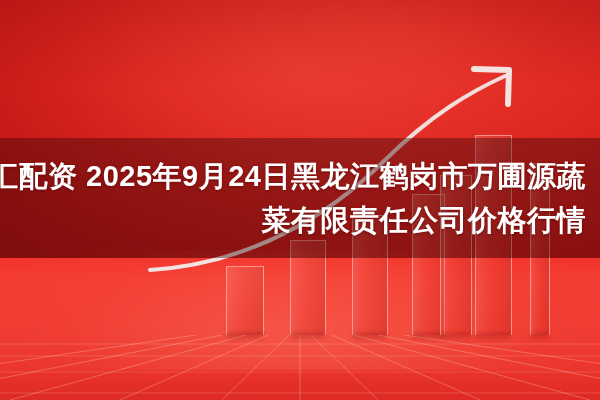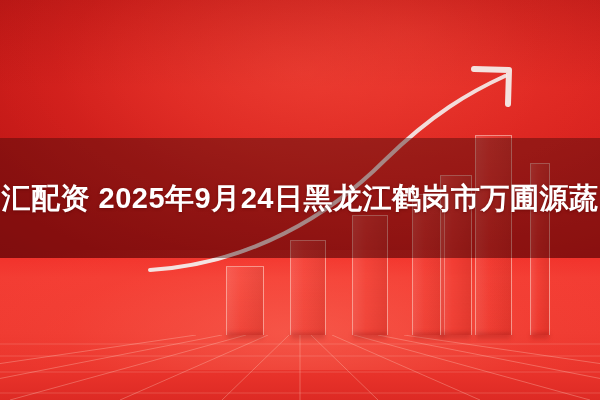--- a/index.html
+++ b/index.html
@@ -102,21 +102,21 @@
   }
 
   
   .headline {
     position: absolute;
     left: 0; right: 0;
     top: 138px;
     height: 120px;
     display: flex;
     flex-direction: column;
-    align-items: center;
+    align-items: flex-end;
     justify-content: center;
     gap: 4px;
     padding: 0 14px;
     box-sizing: border-box;
     z-index: 6;
   }
   .headline .line {
     color: #ffffff;
     font-size: 29px;
     line-height: 40px;
@@ -197,15 +197,16 @@
       <path d="M150 270 C 250 264, 330 215, 385 160 C 432 114, 470 92, 505 76" fill="none" stroke="#f4ece9" stroke-width="4" stroke-linecap="round" opacity="0.92"></path>
       <path d="M150 270 C 250 264, 330 215, 385 160" fill="none" stroke="#f4ece9" stroke-width="3" stroke-linecap="round" opacity="0.45"></path>
       <path d="M474 69 L 509 70 L 508 104" fill="none" stroke="#f4ece9" stroke-width="6" stroke-linecap="round" stroke-linejoin="round" opacity="0.95"></path>
     </svg>
   </div>
 
   <div class="caption-band"></div>
 
   <div class="headline">
     <div class="line">汇配资 2025年9月24日黑龙江鹤岗市万圃源蔬</div>
+    <div class="line">菜有限责任公司价格行情</div>
   </div>
 
 </div>
 
 </body></html>

